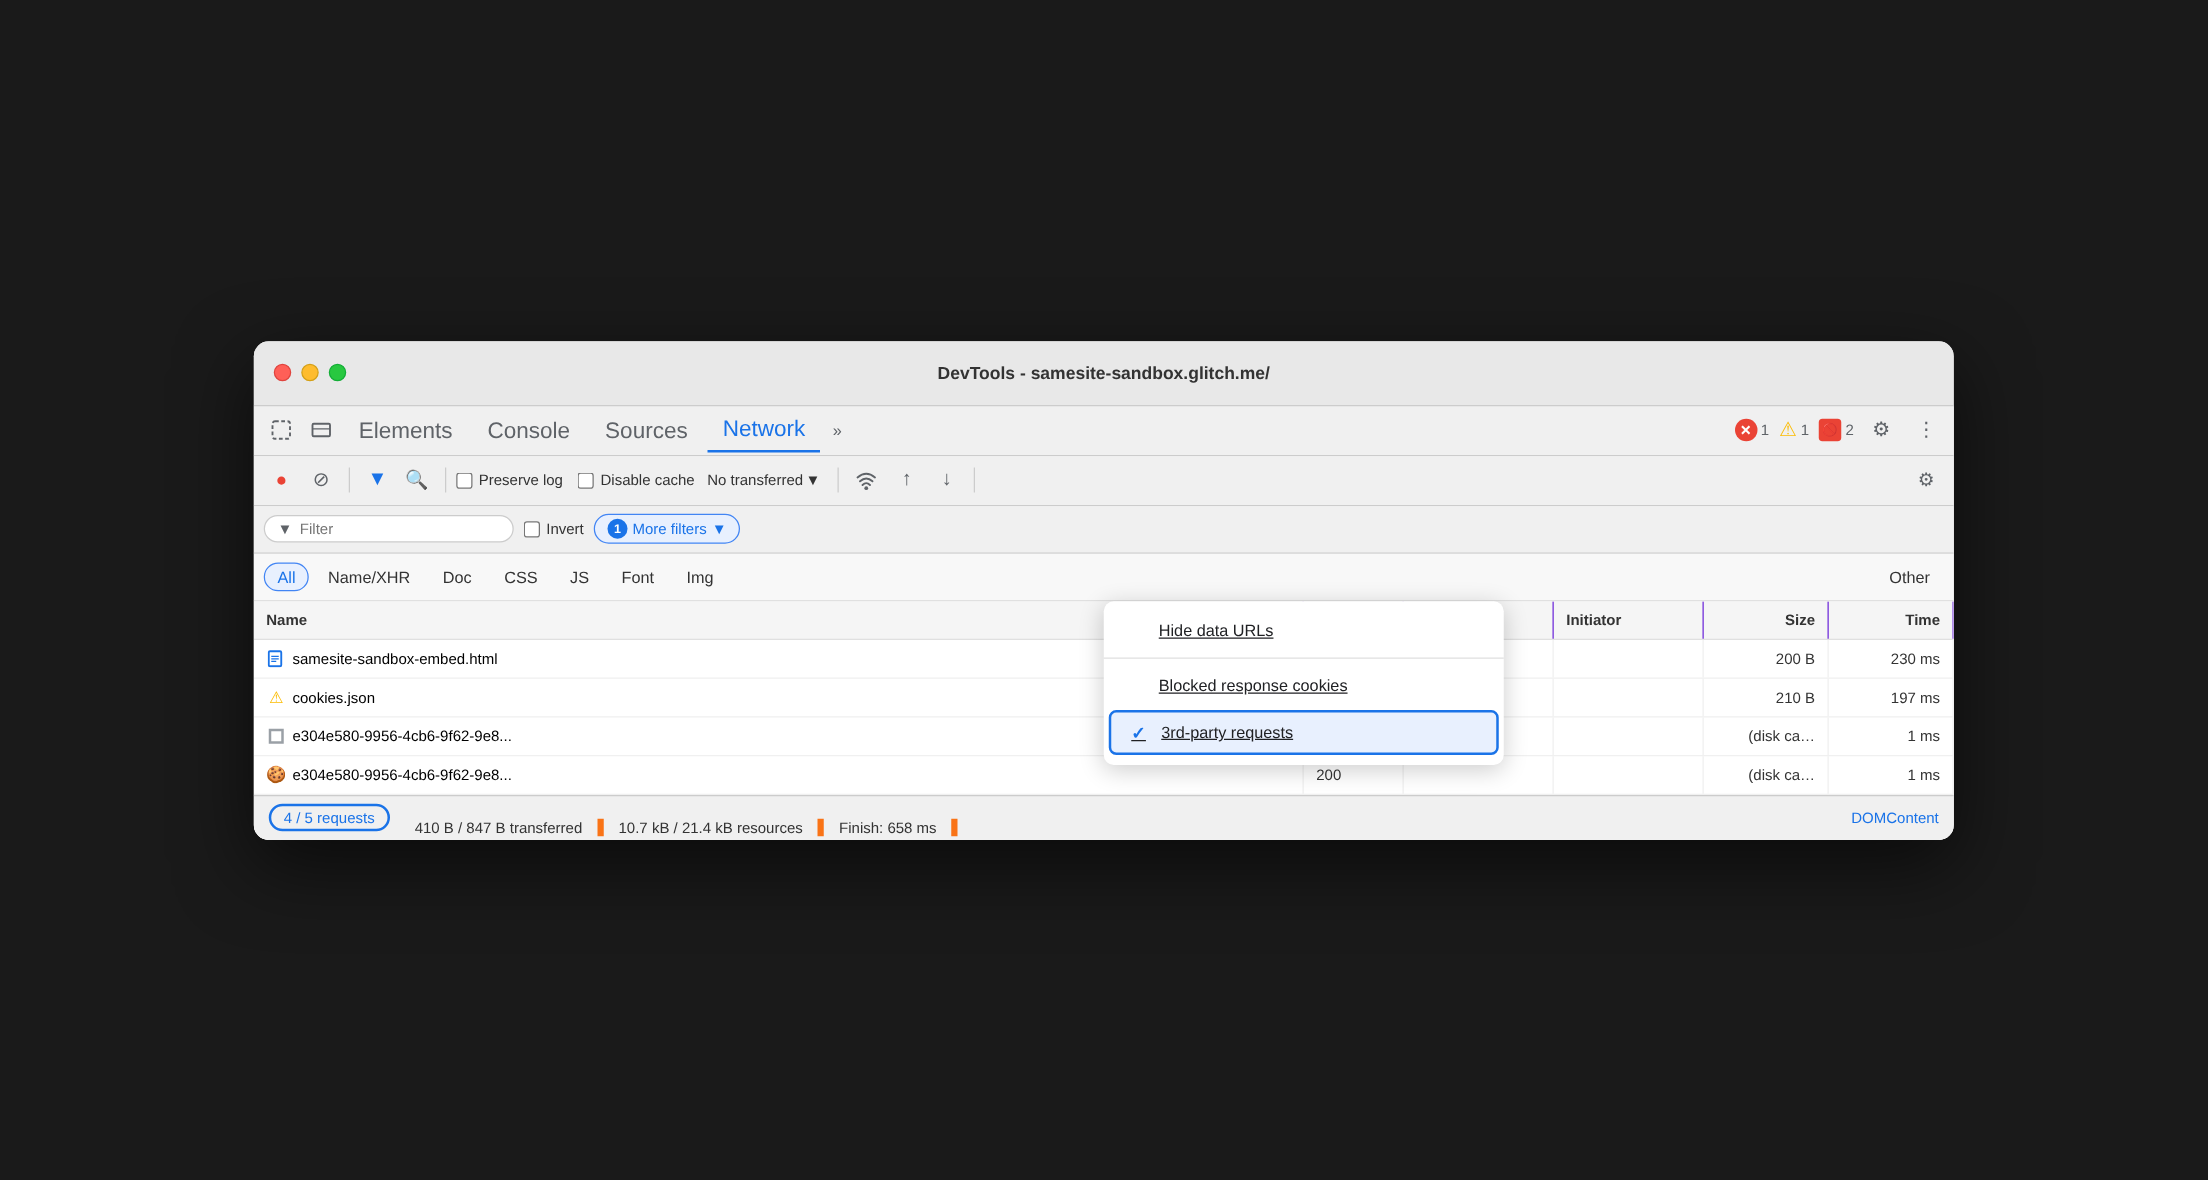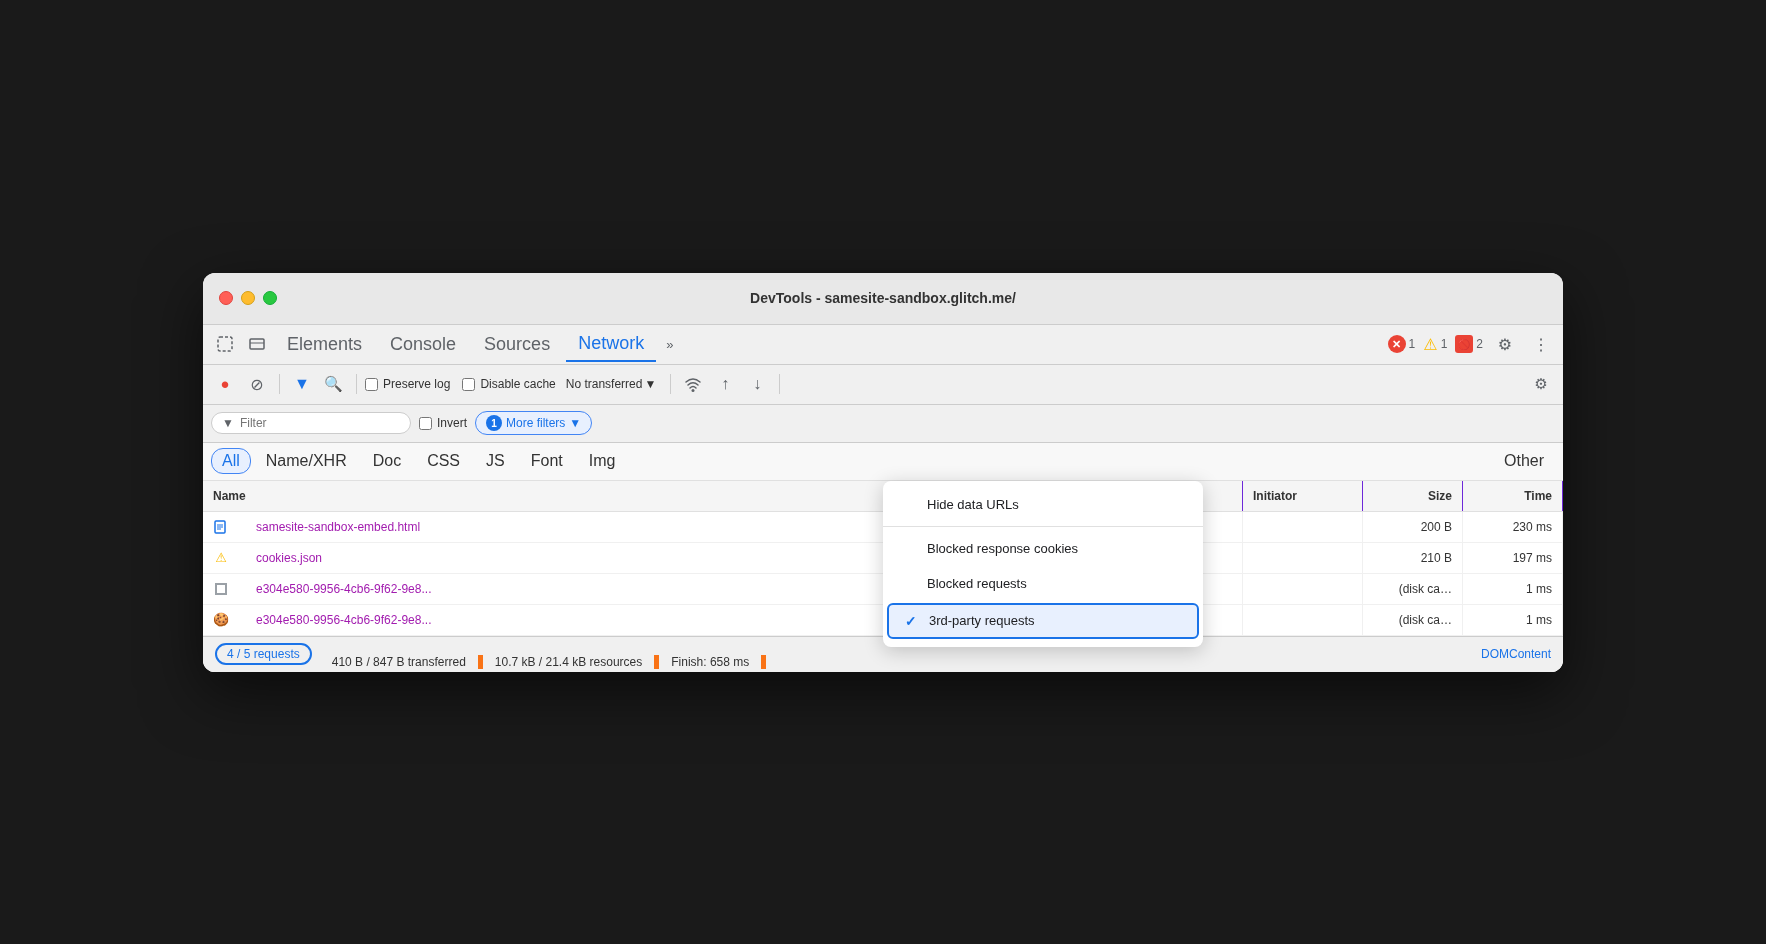--- a/index.html
+++ b/index.html
@@ -263,21 +263,21 @@
       align-items: center;
       padding: 4px 8px;
       height: 38px;
       border-bottom: 1px solid #e0e0e0;
       gap: 4px;
       overflow: hidden;
       position: relative;
     }
     .type-btn {
       padding: 3px 10px;
-      font-size: 16px;
+      font-size: 13px;
       color: #333;
       background: transparent;
       border: 1px solid transparent;
       border-radius: 12px;
       cursor: pointer;
       white-space: nowrap;
     }
     .type-btn.active {
       background: #e8f0fe;
       border-color: #4285f4;
@@ -296,20 +296,21 @@
       padding: 6px 0;
     }
     .dropdown-item {
       padding: 10px 20px;
       font-size: 13px;
       color: #202124;
       cursor: pointer;
       display: flex;
       align-items: center;
       gap: 8px;
+      text-decoration: underline;
     }
     .dropdown-item.checked {
       background: #e8f0fe;
       border: 2px solid #1a73e8;
       border-radius: 6px;
       margin: 2px 4px;
       padding: 8px 16px;
     }
     .dropdown-separator {
       height: 1px;
@@ -366,21 +367,21 @@
       flex-shrink: 0;
       display: flex;
       align-items: center;
       justify-content: center;
       font-size: 13px;
     }
     .icon-doc { color: #1a73e8; font-size: 12px; }
     .icon-warn { color: #fbbc04; font-size: 13px; }
     .icon-square { border: 2px solid #9aa0a6; width: 12px; height: 12px; }
     .icon-cookie { font-size: 13px; }
-    .name-link { color: #a21caf; text-decoration: none; overflow: hidden; text-overflow: ellipsis; margin-left: 22px; }
+    .name-link { color: #000000; text-decoration: none; overflow: hidden; text-overflow: ellipsis; }
     
     .status-bar {
       background: #f0f0f0;
       display: flex;
       align-items: center;
       padding: 6px 12px;
       gap: 0;
       border-top: 1px solid #ccc;
       font-size: 12px;
       color: #333;
@@ -528,24 +529,20 @@
       <div class="dropdown-overlay">
         <div class="dropdown-item">
           <span class="check-placeholder"></span>
           <span>Hide data URLs</span>
         </div>
         <div class="dropdown-separator"></div>
         <div class="dropdown-item">
           <span class="check-placeholder"></span>
           <span>Blocked response cookies</span>
         </div>
-        <div class="dropdown-item">
-          <span class="check-placeholder"></span>
-          <span>Blocked requests</span>
-        </div>
         <div class="dropdown-item checked">
           <span class="check-mark">✓</span>
           <span>3rd-party requests</span>
         </div>
       </div>
     </div>
 
     <div class="table-container">
       <div class="table-header">
         <div class="th">Name</div>

